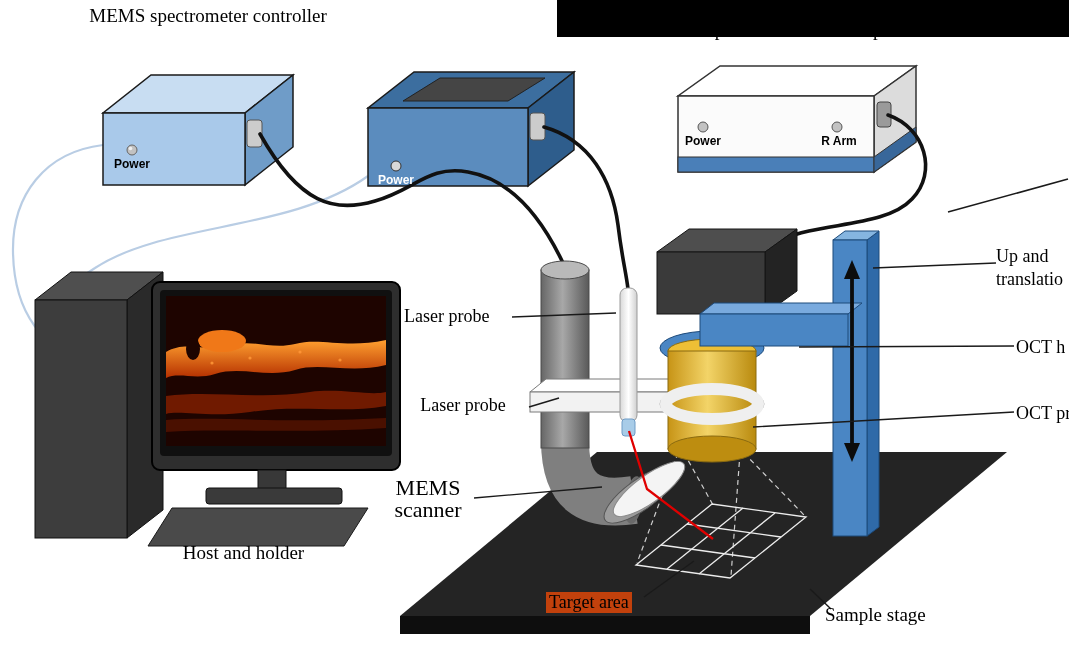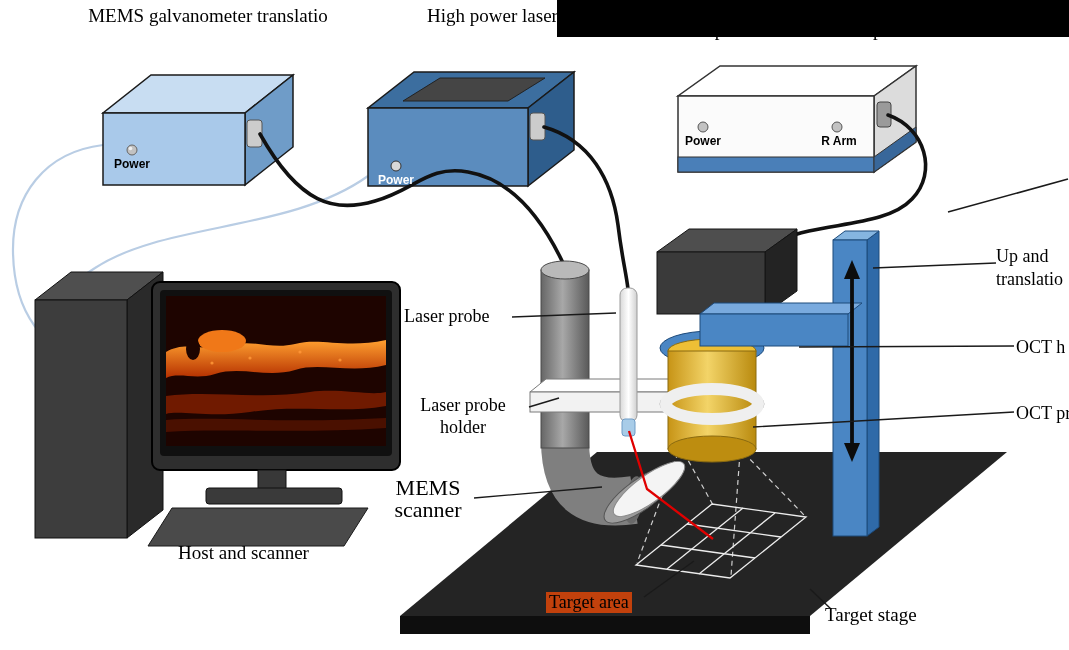--- a/index.html
+++ b/index.html
@@ -196,38 +196,36 @@
       <line x1="996" y1="263" x2="873" y2="268"></line>
       <line x1="1014" y1="346" x2="799" y2="347"></line>
       <line x1="1014" y1="412" x2="753" y2="427"></line>
       <line x1="1068" y1="179" x2="948" y2="212" stroke-width="1.6"></line>
     </g>
   </svg>
 
   <div id="lbl-spectro">spectrometer and sample arm</div>
   <div id="top-bar"></div>
 
-  <div class="lbl" id="lbl-controller">MEMS galvanometer translatio</div>
-  <div class="lbl" id="lbl-laser">High power laser</div>
+  <div class="lbl" id="lbl-controller">MEMS spectrometer controller</div>
   <div class="small-lbl" id="pwr1">Power</div>
   <div class="small-lbl" id="pwr2">Power</div>
   <div class="small-lbl" id="pwr3">Power</div>
   <div class="small-lbl" id="rarm">R Arm</div>
   <div class="lbl" id="lbl-laserprobe">Laser probe</div>
   <div class="lbl two-line" id="lbl-holder">
     <span style="display:block">Laser probe</span>
-    <span style="display:block">holder</span>
   </div>
   <div class="lbl two-line" id="lbl-mems">
     <span style="display:block">MEMS</span>
     <span style="display:block">scanner</span>
   </div>
-  <div class="lbl" id="lbl-host">Host and scanner</div>
+  <div class="lbl" id="lbl-host">Host and holder</div>
   <div class="lbl" id="lbl-target">Target area</div>
-  <div class="lbl" id="lbl-stage">Target stage</div>
+  <div class="lbl" id="lbl-stage">Sample stage</div>
   <div class="lbl" id="lbl-updown">
     <span style="display:block">Up and</span>
     <span style="display:block">translatio</span>
   </div>
   <div class="lbl" id="lbl-octh">OCT h</div>
   <div class="lbl" id="lbl-octp">OCT pr</div>
 
 </div>
 
 </body></html>

